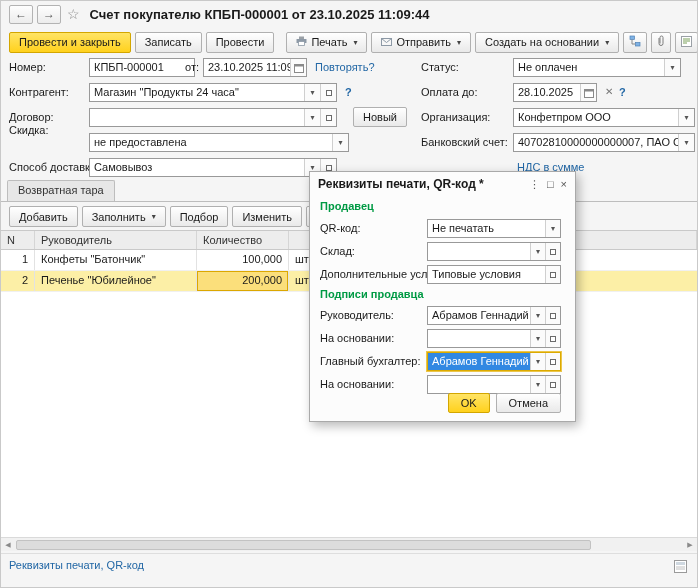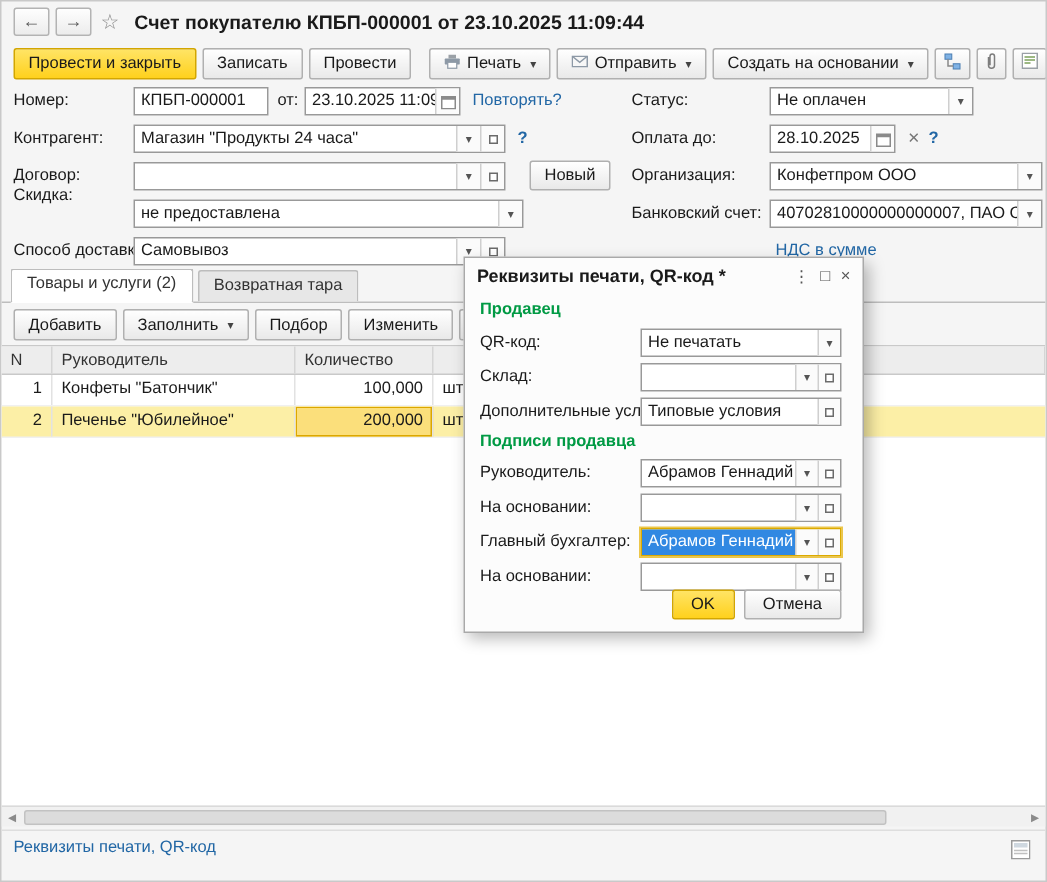--- a/index.html
+++ b/index.html
@@ -142,36 +142,36 @@
             <rect x="0.5" y="0.5" width="10" height="10" fill="#fff" stroke="#9aa0a6"></rect>
             <line x1="2" y1="3" x2="9" y2="3" stroke="#7ba05b"></line>
             <line x1="2" y1="5" x2="9" y2="5" stroke="#7ba05b"></line>
             <line x1="2" y1="7" x2="6" y2="7" stroke="#7ba05b"></line>
           </svg></span>
     </div>
 
   </div>
 
   <span class="lbl" style="left:8px; top:60px;">Номер:</span>
-  <div class="field" style="left:88px; top:57px; width:90px;">
+  <div class="field" style="left:88px; top:57px; width:106px;">
     <span class="txt">КПБП-000001</span>
   </div>
   <span class="lbl" style="left:184px; top:60px;">от:</span>
   <div class="field" style="left:202px; top:57px; width:104px;">
     <span class="txt">23.10.2025 11:09:44</span>
     <span class="fbtn">
         <svg width="10" height="10" viewBox="0 0 10 10">
           <rect x="0.5" y="1.5" width="9" height="8" fill="#fff" stroke="#8a8a8a"></rect>
           <rect x="0.5" y="1.5" width="9" height="2" fill="#8a8a8a"></rect>
         </svg>
       </span>
   </div>
   <span class="link" style="left:314px; top:60px;">Повторять?</span>
   <span class="lbl" style="left:420px; top:60px;">Статус:</span>
-  <div class="field" style="left:512px; top:57px; width:136px;">
+  <div class="field" style="left:512px; top:57px; width:168px;">
     <span class="txt">Не оплачен</span>
     <span class="fbtn">▾</span>
   </div>
 
   <span class="lbl" style="left:8px; top:85px;">Контрагент:</span>
   <div class="field" style="left:88px; top:82px; width:248px;">
     <span class="txt">Магазин "Продукты 24 часа"</span>
     <span class="fbtn">▾</span>
     <span class="fbtn">
         <span class="osq"></span>
@@ -221,21 +221,20 @@
   <div class="field" style="left:88px; top:157px; width:248px;">
     <span class="txt">Самовывоз</span>
     <span class="fbtn">▾</span>
     <span class="fbtn">
         <span class="osq"></span>
       </span>
   </div>
   <span class="link" style="left:516px; top:160px;">НДС в сумме</span>
 
   <div id="tabs">
-    <div class="tab active">Товары и услуги (2)</div>
     <div class="tab">Возвратная тара</div>
   </div>
 
   <div id="table-toolbar">
     <div class="btn">Добавить</div>
     <div class="btn">
       <span>Заполнить</span>
         <span class="arr">▾</span>
     </div>
     <div class="btn">Подбор</div>

